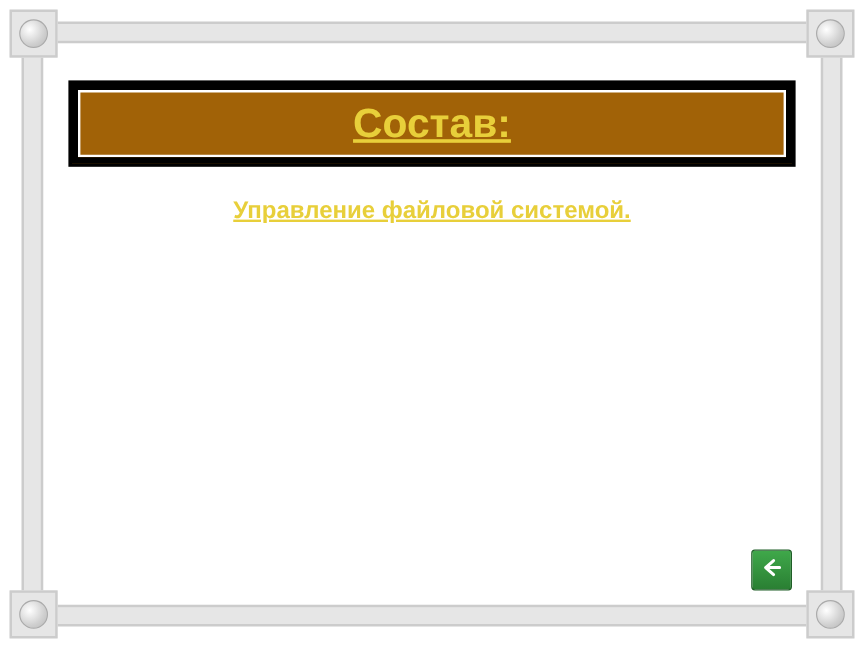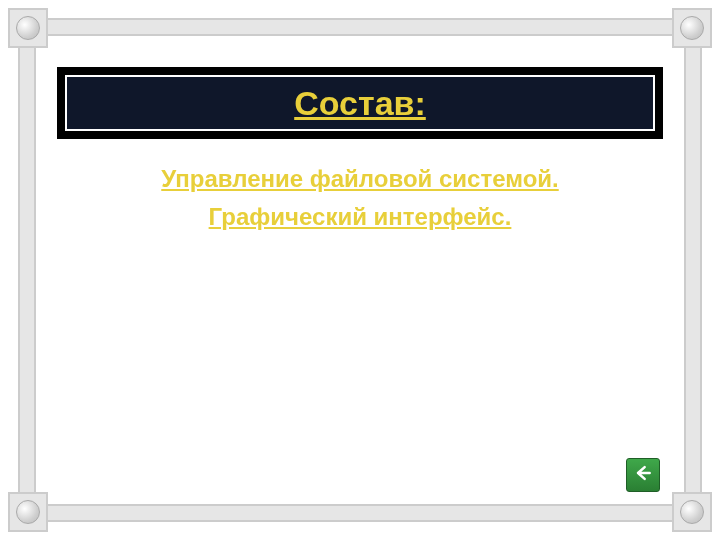--- a/index.html
+++ b/index.html
@@ -45,21 +45,21 @@
   .bar-left   { left: 18px;   top: 48px;   bottom: 48px; width: 18px; border-top:none; border-bottom:none;}
   .bar-right  { right: 18px;  top: 48px;   bottom: 48px; width: 18px; border-top:none; border-bottom:none;}
 
   
   .title-box {
     position: absolute;
     top: 70px;
     left: 60px;
     right: 60px;
     height: 66px;
-    background: #0f172a;
+    background: #a16207;
     border: 5px solid #000;
     box-shadow: 0 0 0 2px #fff inset, 0 0 0 3px #000;
     display: flex;
     align-items: center;
     justify-content: center;
   }
   .title-text {
     font-size: 34px;
     font-weight: bold;
     color: #e8cf3a;
@@ -68,21 +68,21 @@
 
   
   .list {
     position: absolute;
     top: 155px;
     left: 60px;
     right: 60px;
     text-align: center;
   }
   .list-item {
-    font-size: 24px;
+    font-size: 20px;
     font-weight: bold;
     color: #e8cf3a;
     text-decoration: underline;
     margin: 10px 0;
     cursor: pointer;
   }
 
   
   .back-btn {
     position: absolute;
@@ -120,21 +120,20 @@
 <div class="corner-btn corner-br">
   <span class="circle"></span>
 </div>
 
 <div class="title-box">
   <span class="title-text">Состав:</span>
 </div>
 
 <div class="list">
   <div class="list-item">Управление файловой системой.</div>
-  <div class="list-item">Графический интерфейс.</div>
 </div>
 
 <div class="back-btn">
   <span>
     <svg viewBox="0 0 24 24" fill="none">
       <path d="M14 5 L6 12 L14 19 M6 12 H20" stroke="#ffffff" stroke-width="3" stroke-linecap="round" stroke-linejoin="round"></path>
     </svg>
   </span>
 </div>
 

